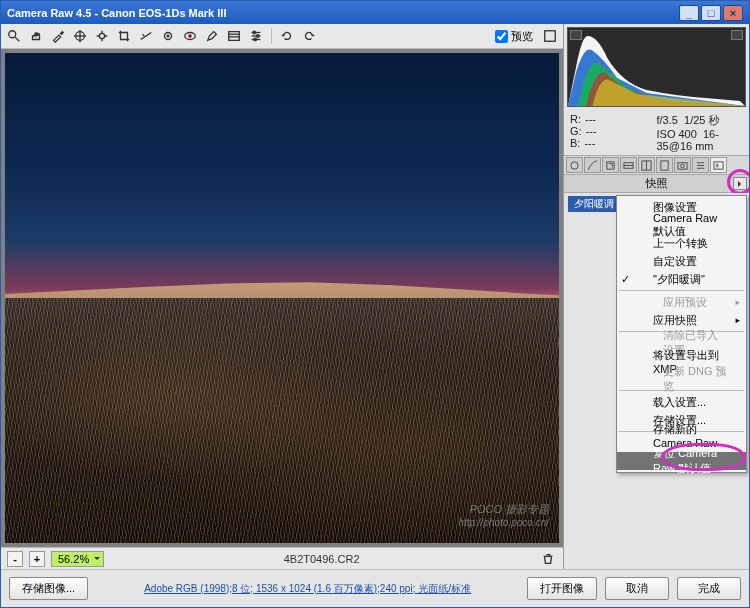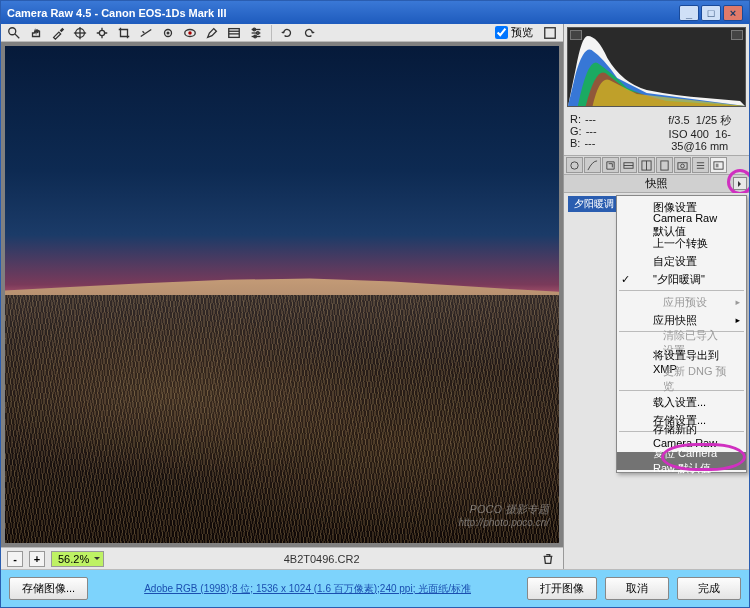--- a/index.html
+++ b/index.html
@@ -6,21 +6,21 @@
   body{background:#fff;width:750px;height:608px;overflow:hidden;border:1px solid #2a5db0;}
   
   .titlebar{height:23px;background:linear-gradient(#3a78d6,#1e5bbd);color:#fff;display:flex;align-items:center;padding:0 6px;font-weight:bold;font-size:11px;}
   .titlebar .spacer{flex:1;}
   .titlebar .wbtn{width:20px;height:16px;margin-left:2px;background:#cfe0f7;border:1px solid #1a4a99;border-radius:2px;display:flex;align-items:center;justify-content:center;color:#1a3a66;font-weight:bold;}
   
   .main{display:flex;height:545px;background:#eee;}
   .left{flex:1;display:flex;flex-direction:column;border-right:1px solid #999;}
   .right{width:185px;background:#e4e4e4;display:flex;flex-direction:column;}
   
-  .toolbar{height:18px;background:#e8e8e8;border-bottom:1px solid #bbb;display:flex;align-items:center;padding:0 4px;gap:4px;}
+  .toolbar{height:25px;background:#e8e8e8;border-bottom:1px solid #bbb;display:flex;align-items:center;padding:0 4px;gap:4px;}
   .tbtn{width:18px;height:18px;display:flex;align-items:center;justify-content:center;color:#333;border:1px solid transparent;border-radius:2px;}
   .tbtn svg{width:14px;height:14px;stroke:#333;fill:none;stroke-width:1.5;}
   .tsep{width:1px;height:16px;background:#bbb;margin:0 2px;}
   .toolbar .spacer{flex:1;}
   .preview-toggle{display:flex;align-items:center;gap:3px;margin-right:4px;}
   .preview-toggle input{margin:0;}
   .rot{width:18px;height:18px;display:flex;align-items:center;justify-content:center;}
   
   .imgwrap{flex:1;background:#808080;display:flex;align-items:center;justify-content:center;position:relative;padding:4px;}
   .photo{width:100%;height:100%;position:relative;overflow:hidden;}
@@ -35,21 +35,21 @@
   .grass::before,.grass::after{content:"";position:absolute;inset:0;background:repeating-linear-gradient(80deg,rgba(140,110,70,.15) 0 1px,transparent 1px 3px),repeating-linear-gradient(100deg,rgba(160,130,80,.12) 0 1px,transparent 1px 4px);mix-blend-mode:screen;}
   .watermark{position:absolute;right:10px;bottom:14px;color:rgba(200,200,200,.5);font-size:13px;font-style:italic;text-align:right;line-height:1.2;}
   .watermark .sub{font-size:10px;display:block;margin-left:32px;}
   
   .zoombar{height:22px;background:#e8e8e8;border-top:1px solid #bbb;display:flex;align-items:center;padding:0 6px;gap:6px;}
   .zbtn{width:16px;height:16px;border:1px solid #999;background:#f4f4f4;display:flex;align-items:center;justify-content:center;font-weight:bold;}
   .zoomval{border:1px solid #999;background:#bef264;padding:1px 14px 1px 6px;position:relative;}
   .zoomval::after{content:"";position:absolute;right:3px;top:5px;border:3px solid transparent;border-top-color:#333;}
   .filename{flex:1;text-align:center;color:#333;}
   
-  .bottom{height:38px;background:#7dd3fc;border-top:1px solid #bbb;display:flex;align-items:center;padding:0 8px;gap:8px;}
+  .bottom{height:38px;background:#e5e5e5;border-top:1px solid #bbb;display:flex;align-items:center;padding:0 8px;gap:8px;}
   .btn{border:1px solid #888;background:linear-gradient(#fdfdfd,#e4e4e4);padding:3px 12px;min-width:64px;text-align:center;border-radius:2px;}
   .linktxt{flex:1;text-align:center;color:#1a4fb0;text-decoration:underline;font-size:10px;}
   
   .histo{height:80px;background:#2a2a2a;margin:3px;border:1px solid #555;position:relative;}
   .histo svg{width:100%;height:100%;}
   .histbtn{position:absolute;top:2px;width:12px;height:10px;border:1px solid #777;background:#444;}
   .hb-l{left:2px;} .hb-r{right:2px;}
   .info{background:#e4e4e4;padding:3px 6px;display:flex;font-size:10px;color:#222;}
   .info .col{flex:1;}
   .info .row{display:flex;gap:4px;}
@@ -231,21 +231,21 @@
           </div>
         <div class="row">
             <span>G:</span>
             <span>---</span>
           </div>
         <div class="row">
             <span>B:</span>
             <span>---</span>
           </div>
       </div>
-      <div class="col" style="text-align:center;">
+      <div class="col" style="text-align:left;">
         <div><span>f/3.5</span>&nbsp;&nbsp;<span>1/25 秒</span></div>
         <div><span>ISO 400</span>&nbsp;&nbsp;<span>16-35@16 mm</span></div>
       </div>
     </div>
     <div class="tabstrip">
       <span class="tab">
           <svg viewBox="0 0 12 12">
             <circle cx="6" cy="6" r="4" fill="none" stroke="#444"></circle>
           </svg>
         </span>

